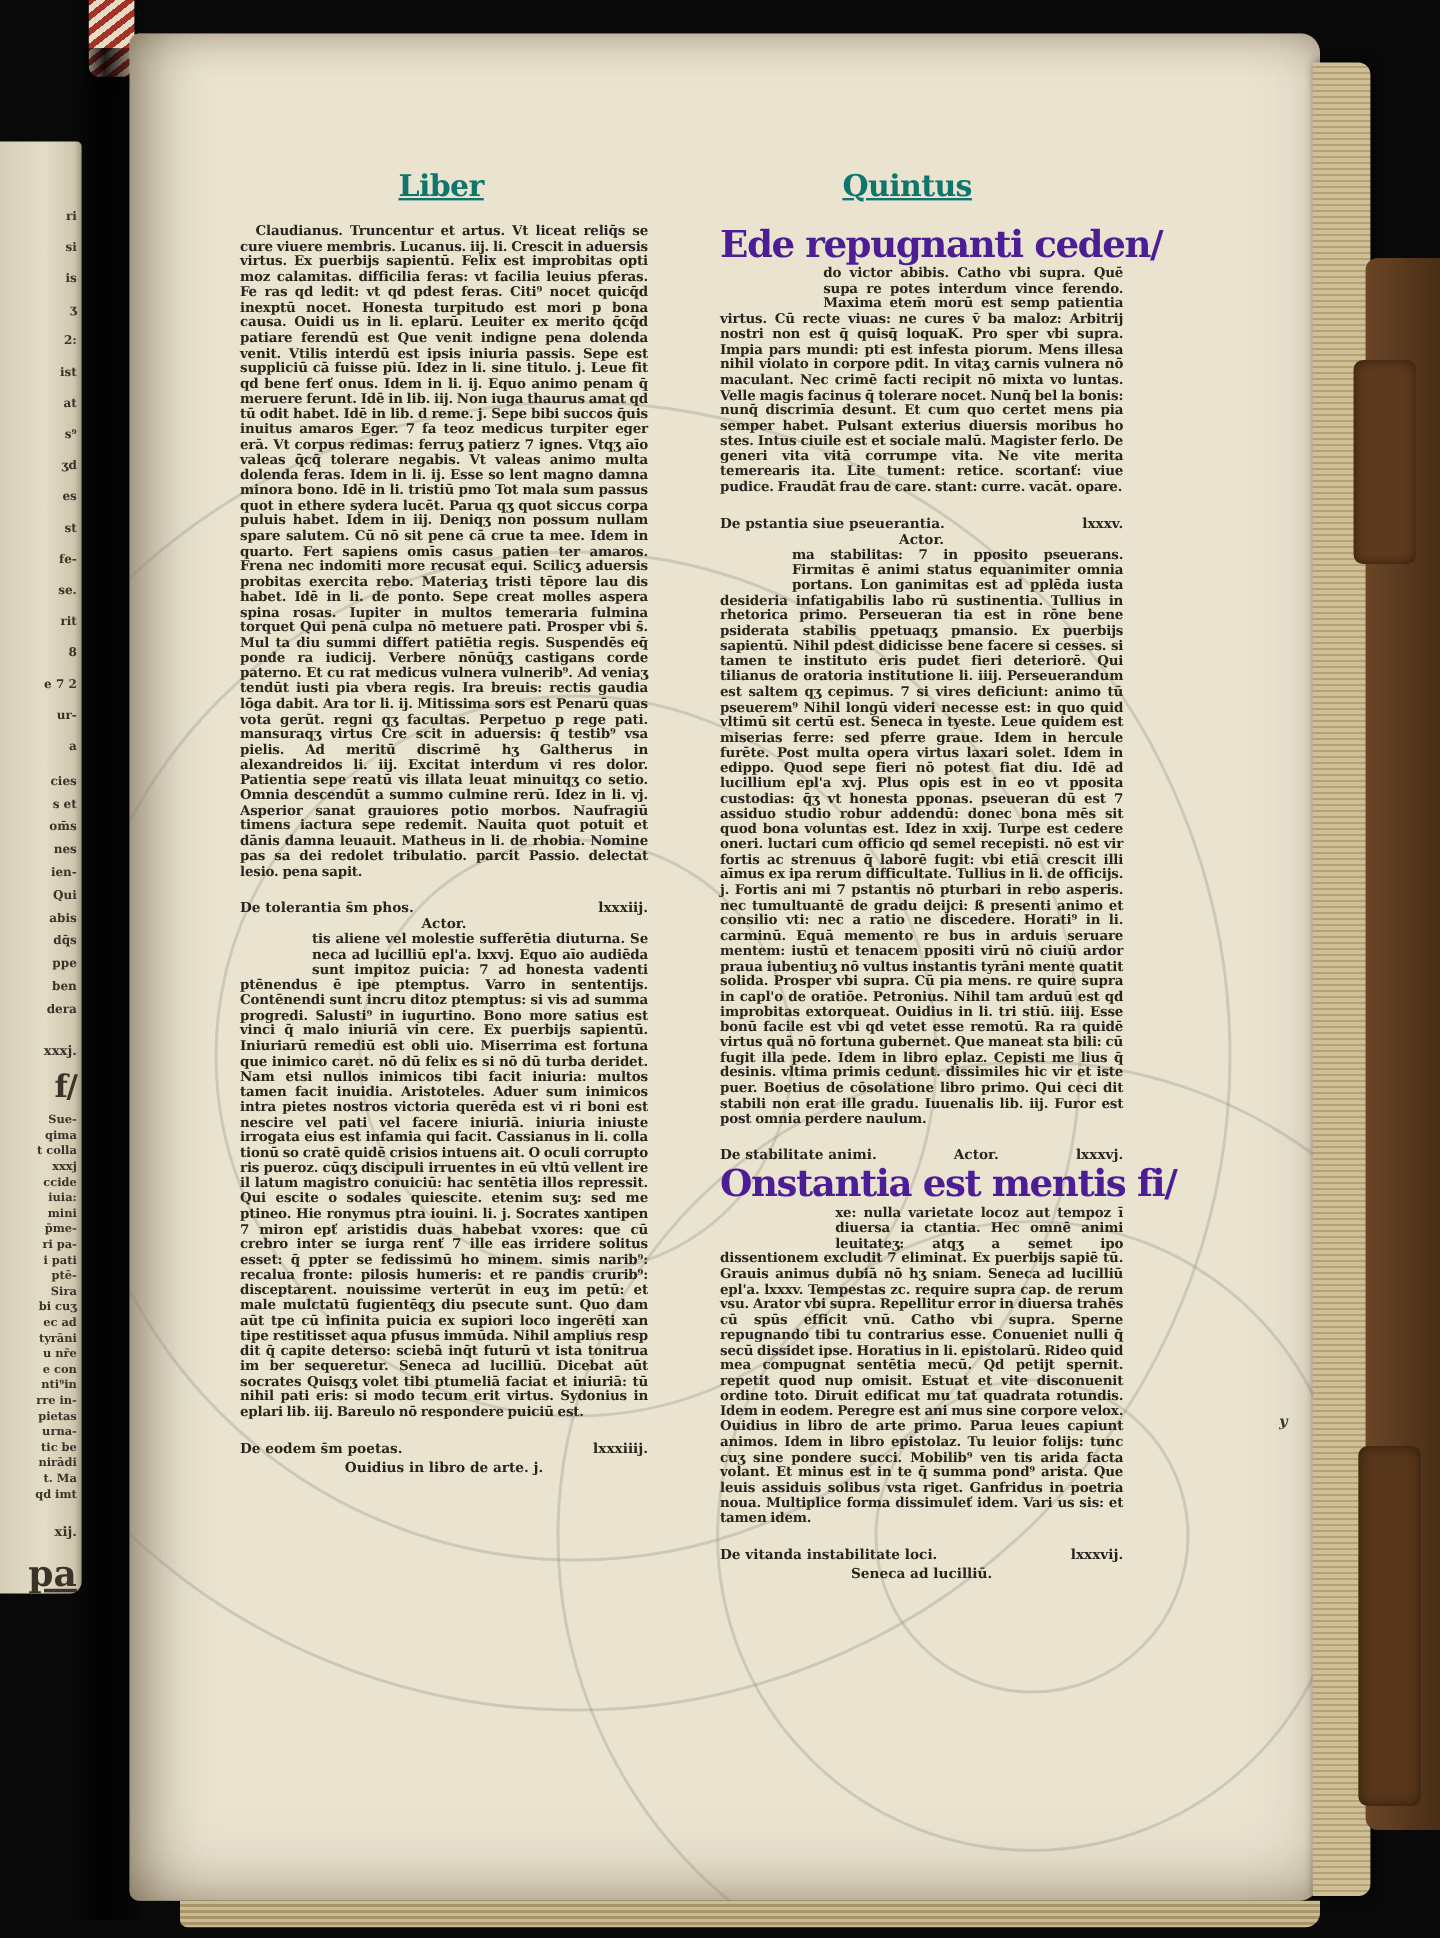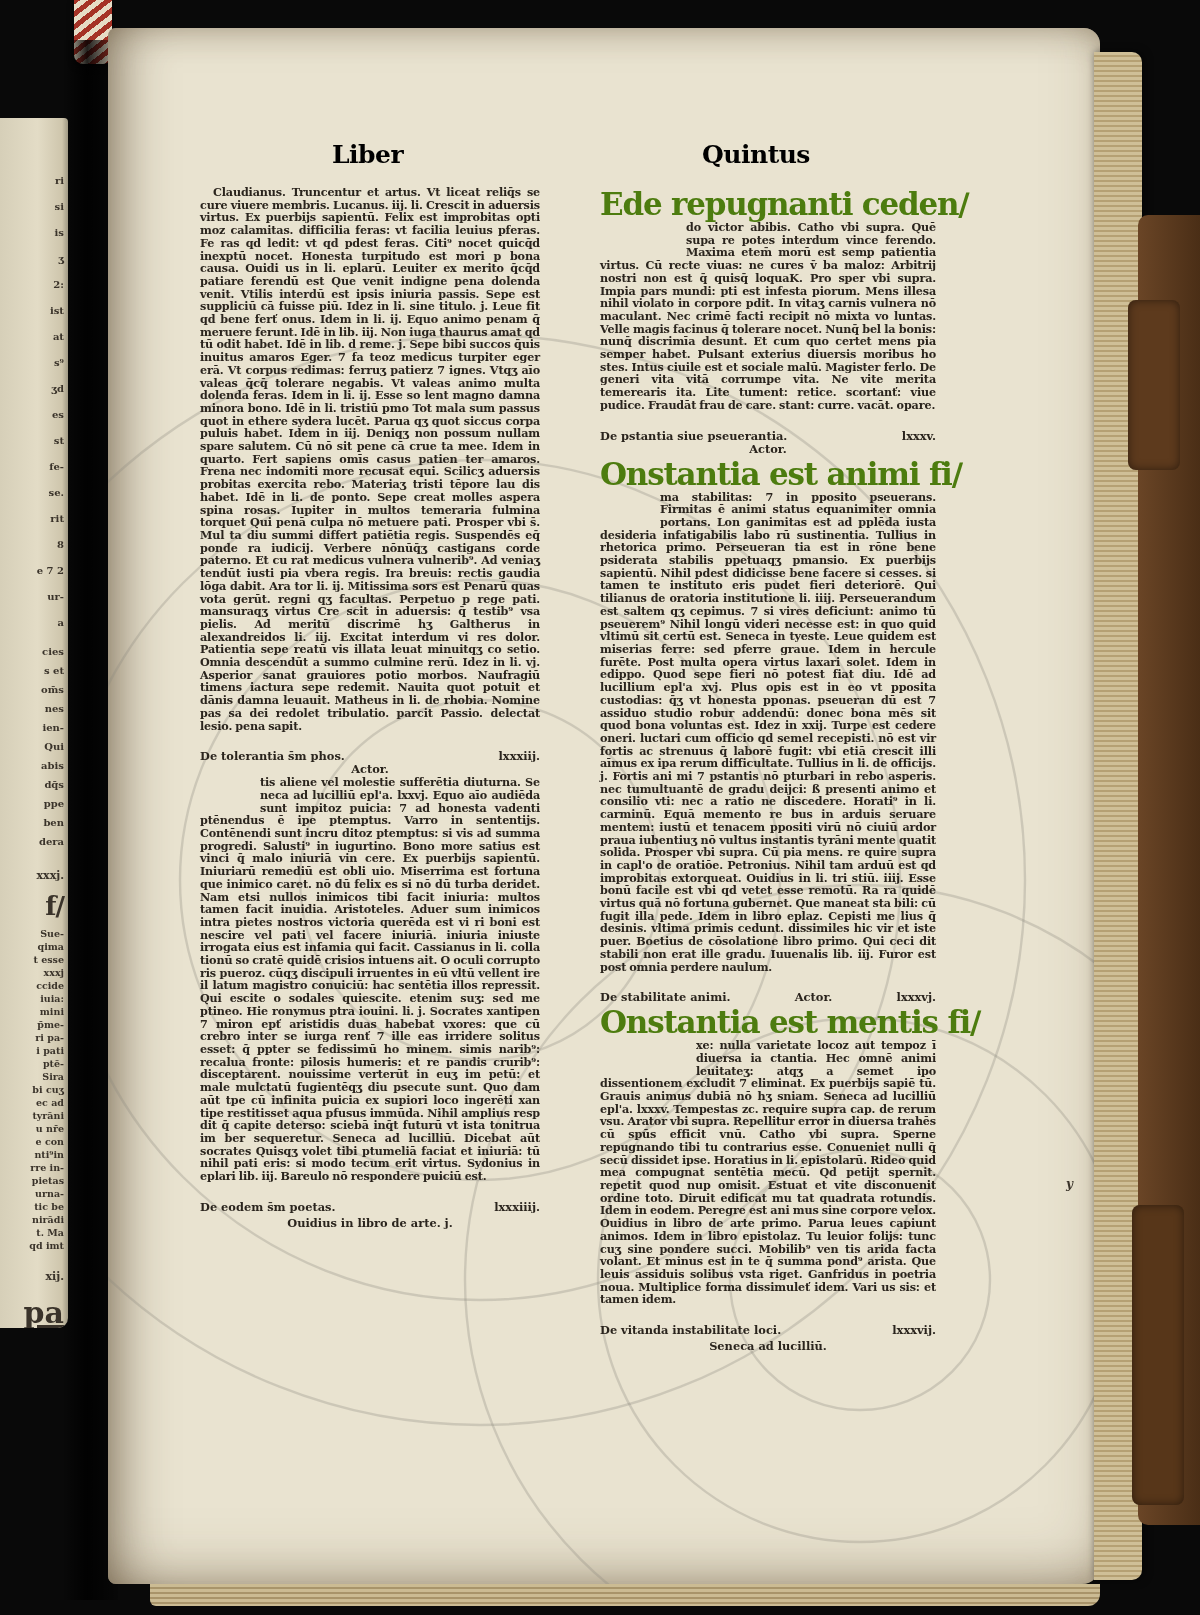--- a/index.html
+++ b/index.html
@@ -34,30 +34,30 @@
   .board-strap{position:absolute;left:1128px;top:300px;width:52px;height:170px;
     background:#5d3a1d;border-radius:8px;box-shadow:inset 0 0 10px rgba(0,0,0,.5);}
   .board-strap2{position:absolute;left:1132px;top:1205px;width:52px;height:300px;
     background:#573619;border-radius:8px;box-shadow:inset 0 0 10px rgba(0,0,0,.5);}
   .bottom-leaves{position:absolute;left:150px;top:1584px;width:950px;height:22px;
     background:repeating-linear-gradient(to bottom,#cbbb93 0 3px,#a8946a 3px 5px);
     border-radius:0 0 12px 6px;}
   
   .wm{position:absolute;left:0;top:0;pointer-events:none;}
   
-  .runhead{position:absolute;font:700 25px/26px "DejaVu Serif",serif;color:#000000;letter-spacing:-0.5px;}
+  .runhead{position:absolute;font:700 25px/26px "DejaVu Serif",serif;color:#0f766e;letter-spacing:-0.5px;text-decoration:underline;}
   .col{position:absolute;width:340px;color:#2a241d;}
   .body{font:700 11.2px/12.7px "DejaVu Serif",serif;text-align:justify;
         letter-spacing:-0.15px;word-spacing:-0.6px;}
   .body.first-indent{text-indent:13px;}
   .gl-a::before{content:"";float:left;width:86px;height:27px;}
   .gl-b::before{content:"";float:left;width:60px;height:27px;}
   .gl-c::before{content:"";float:left;width:96px;height:27px;}
   .big-head{font:700 31px/31px "DejaVu Serif",serif;letter-spacing:-1.2px;
-        text-align:right;color:#4d7c0f;margin:3px 0 1px 0;white-space:nowrap;}
+        text-align:right;color:#4c1d95;margin:3px 0 1px 0;white-space:nowrap;}
   .rubric{display:flex;justify-content:space-between;font:700 11.4px/13px "DejaVu Serif",serif;
         margin-top:18px;}
   .rubric .mid{flex:1;text-align:center;}
   .actor{text-align:center;font:700 11.4px/13px "DejaVu Serif",serif;}
   .srcline{text-align:center;font:700 11.4px/14px "DejaVu Serif",serif;margin-top:2px;}
   .margin-mark{position:absolute;font:700 italic 12px/12px "DejaVu Serif",serif;color:#3a332a;}
 </style>
 </head>
 <body>
 
@@ -98,21 +98,21 @@
           <div>dq̄s</div>
           <div>ppe</div>
           <div>ben</div>
           <div>dera</div>
         </div>
       <div class="edge-num">xxxj.</div>
       <div class="edge-big">f∕</div>
       <div class="grp-mid">
           <div>Sue-</div>
           <div>qima</div>
-          <div>t esse</div>
+          <div>t colla</div>
           <div>xxxj</div>
           <div>ccide</div>
           <div>iuia:</div>
           <div>mini</div>
           <div>p̄me-</div>
           <div>ri pa-</div>
           <div>i pati</div>
           <div>ptē-</div>
           <div>Sira</div>
           <div>bi cuʒ</div>
@@ -170,21 +170,20 @@
     </div>
 
     <div class="col" style="left:492px;top:158px;width:336px">
       <div class="big-head">Ede repugnanti ceden∕</div>
       <div class="body gl-a">do victor abibis. Catho vbi supra. Quē supa re potes interdum vince ferendo. Maxima etem̄ morū est semp patientia virtus. Cū recte viuas: ne cures v̄ ba maloz: Arbitrij nostri non est q̄ quisq̄ loquaK. Pro sper vbi supra. Impia pars mundi: pti est infesta piorum. Mens illesa nihil violato in corpore pdit. In vitaʒ carnis vulnera nō maculant. Nec crimē facti recipit nō mixta vo luntas. Velle magis facinus q̄ tolerare nocet. Nunq̄ bel la bonis: nunq̄ discrimīa desunt. Et cum quo certet mens pia semper habet. Pulsant exterius diuersis moribus ho stes. Intus ciuile est et sociale malū. Magister ferlo. De generi vita vitā corrumpe vita. Ne vite merita temerearis ita. Lite tument: retice. scortanť: viue pudice. Fraudāt frau de care. stant: curre. vacāt. opare.</div>
       <div class="rubric">
         <span>De pstantia siue pseuerantia.</span>
         <span>lxxxv.</span>
       </div>
       <div class="actor">Actor.</div>
-      <div class="big-head">Onstantia est animi fi∕</div>
       <div class="body gl-b">ma stabilitas: 7 in pposito pseuerans. Firmitas ē animi status equanimiter omnia portans. Lon ganimitas est ad pplēda iusta desideria infatigabilis labo rū sustinentia. Tullius in rhetorica primo. Perseueran tia est in rōne bene psiderata stabilis ppetuaqʒ pmansio. Ex puerbijs sapientū. Nihil pdest didicisse bene facere si cesses. si tamen te instituto eris pudet fieri deteriorē. Qui tilianus de oratoria institutione li. iiij. Perseuerandum est saltem qʒ cepimus. 7 si vires deficiunt: animo tū pseuerem⁹ Nihil longū videri necesse est: in quo quid vltimū sit certū est. Seneca in tyeste. Leue quidem est miserias ferre: sed pferre graue. Idem in hercule furēte. Post multa opera virtus laxari solet. Idem in edippo. Quod sepe fieri nō potest fiat diu. Idē ad lucillium epl'a xvj. Plus opis est in eo vt pposita custodias: q̄ʒ vt honesta pponas. pseueran dū est 7 assiduo studio robur addendū: donec bona mēs sit quod bona voluntas est. Idez in xxij. Turpe est cedere oneri. luctari cum officio qd semel recepisti. nō est vir fortis ac strenuus q̄ laborē fugit: vbi etiā crescit illi aīmus ex ipa rerum difficultate. Tullius in li. de officijs. j. Fortis ani mi 7 pstantis nō pturbari in rebo asperis. nec tumultuantē de gradu deijci: ß presenti animo et consilio vti: nec a ratio ne discedere. Horati⁹ in li. carminū. Equā memento re bus in arduis seruare mentem: iustū et tenacem ppositi virū nō ciuiū ardor praua iubentiuʒ nō vultus instantis tyrāni mente quatit solida. Prosper vbi supra. Cū pia mens. re quire supra in capl'o de oratiōe. Petronius. Nihil tam arduū est qd improbitas extorqueat. Ouidius in li. tri stiū. iiij. Esse bonū facile est vbi qd vetet esse remotū. Ra ra quidē virtus quā nō fortuna gubernet. Que maneat sta bili: cū fugit illa pede. Idem in libro eplaz. Cepisti me lius q̄ desinis. vltima primis cedunt. dissimiles hic vir et iste puer. Boetius de cōsolatione libro primo. Qui ceci dit stabili non erat ille gradu. Iuuenalis lib. iij. Furor est post omnia perdere naulum.</div>
       <div class="rubric">
         <span>De stabilitate animi.</span>
         <span class="mid">Actor.</span>
         <span>lxxxvj.</span>
       </div>
       <div class="big-head">Onstantia est mentis fi∕</div>
       <div class="body gl-c">xe: nulla varietate locoz aut tempoz ī diuersa ia ctantia. Hec omnē animi leuitateʒ: atqʒ a semet ipo dissentionem excludit 7 eliminat. Ex puerbijs sapiē tū. Grauis animus dubiā nō hʒ sniam. Seneca ad lucilliū epl'a. lxxxv. Tempestas zc. require supra cap. de rerum vsu. Arator vbi supra. Repellitur error in diuersa trahēs cū spūs efficit vnū. Catho vbi supra. Sperne repugnando tibi tu contrarius esse. Conueniet nulli q̄ secū dissidet ipse. Horatius in li. epistolarū. Rideo quid mea compugnat sentētia mecū. Qd petijt spernit. repetit quod nup omisit. Estuat et vite disconuenit ordine toto. Diruit edificat mu tat quadrata rotundis. Idem in eodem. Peregre est ani mus sine corpore velox. Ouidius in libro de arte primo. Parua leues capiunt animos. Idem in libro epistolaz. Tu leuior folijs: tunc cuʒ sine pondere succi. Mobilib⁹ ven tis arida facta volant. Et minus est in te q̄ summa pond⁹ arista. Que leuis assiduis solibus vsta riget. Ganfridus in poetria noua. Multiplice forma dissimuleť idem. Vari us sis: et tamen idem.</div>
       <div class="rubric">
         <span>De vitanda instabilitate loci.</span>

